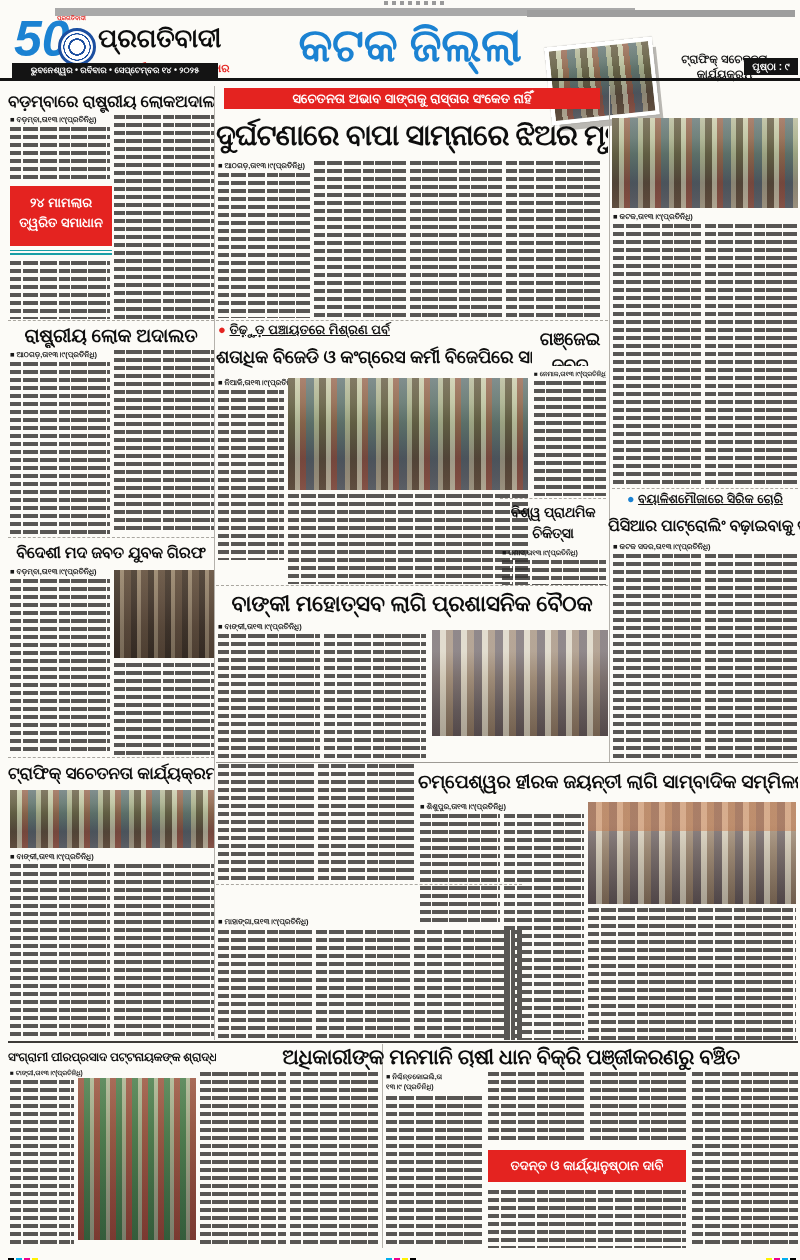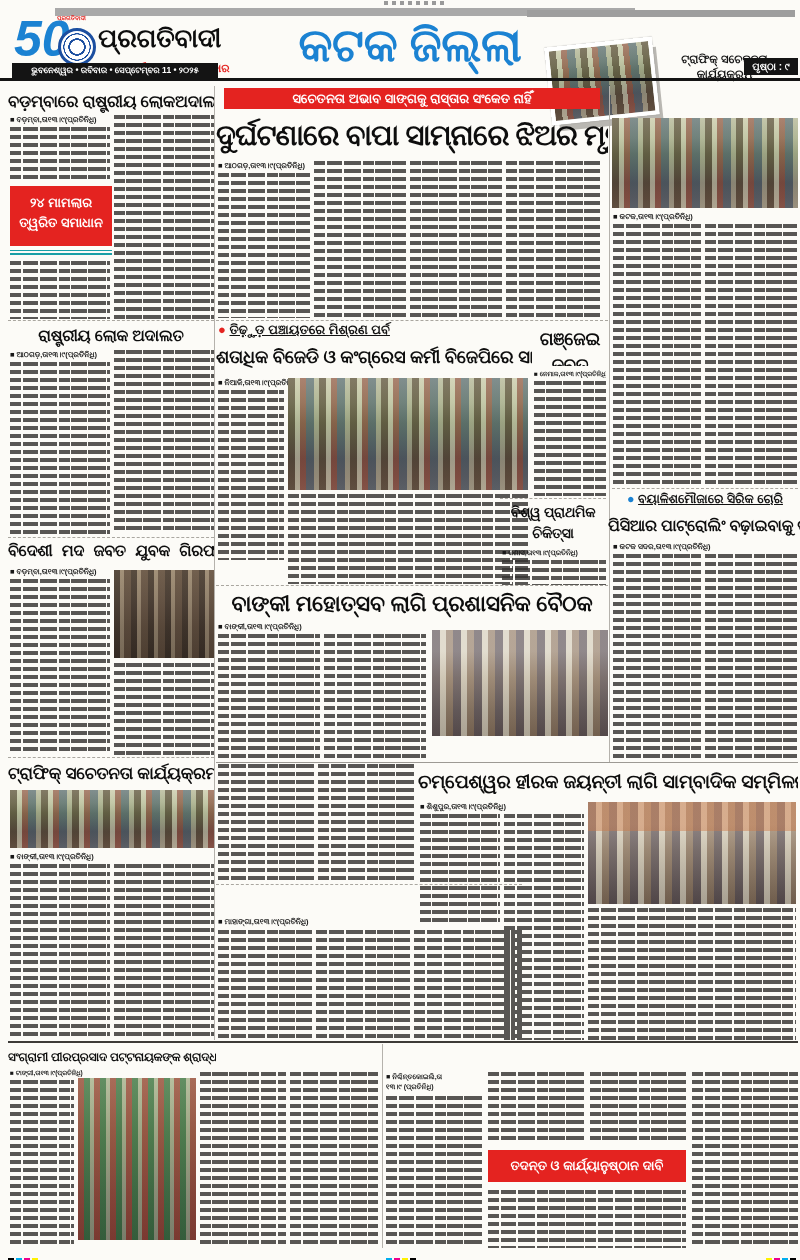--- a/index.html
+++ b/index.html
@@ -71,21 +71,21 @@
     <div class="abs" style="left:55px;top:8px;width:580px;height:8px;background:#a9a9a9;"></div>
     <div class="abs" style="left:527px;top:10px;width:268px;height:7px;background:#9e9e9e;"></div>
 
     <div class="abs" style="left:57px;top:15px;width:70px;font-size:6px;font-weight:bold;color:var(--accent-red);overflow:hidden;white-space:nowrap;">ପ୍ରଗତିବାଦୀ</div>
     <div class="abs" style="left:14px;top:14px;width:62px;font-size:50px;font-weight:bold;font-style:italic;color:var(--title-blue);line-height:1;">50</div>
     <div class="abs" style="left:58px;top:28px;width:32px;height:32px;border:3px solid #1c4fa0;border-radius:50%;background:radial-gradient(circle,#ffffff 0 30%,#1c4fa0 31% 38%,#ffffff 39% 55%,#1c4fa0 56% 60%,#ffffff 61%);"></div>
     <div class="abs" style="left:18px;top:64px;width:30px;height:4px;background:repeating-linear-gradient(90deg,var(--accent-red) 0 4px,transparent 4px 7px);"></div>
 
     <div class="abs hl" style="left:98px;top:24px;width:160px;height:32px;font-size:26px;white-space:nowrap;">ପ୍ରଗତିବାଦୀ</div>
     <div class="abs center" style="left:96px;top:62px;width:150px;font-size:11px;font-weight:bold;color:var(--accent-red);white-space:nowrap;overflow:hidden;">ମହାବର୍ଷରେ...ଜନ୍ମ ଅଧିକାର</div>
-    <div class="abs blackbar" style="left:12px;top:63px;width:206px;height:15px;font-size:8.5px;line-height:15px;white-space:nowrap;overflow:hidden;">ଭୁବନେଶ୍ୱର • ରବିବାର • ସେପ୍ଟେମ୍ବର 11 • ୨୦୨୫</div>
+    <div class="abs blackbar" style="left:12px;top:63px;width:206px;height:15px;font-size:8.5px;line-height:15px;white-space:nowrap;overflow:hidden;">ଭୁବନେଶ୍ୱର • ରବିବାର • ସେପ୍ଟେମ୍ବର ୧୪ • ୨୦୨୫</div>
 
     <div class="abs hl center nowrap" style="left:250px;top:14px;width:320px;height:62px;font-size:46px;color:var(--title-blue);line-height:62px;">କଟକ ଜିଲ୍ଲା</div>
 
     <div class="abs" style="left:556px;top:52px;width:104px;height:74px;background:#b9b7b2;transform:rotate(-6deg);"></div>
     <div class="abs photo" style="left:548px;top:42px;width:100px;height:70px;border:4px solid #ffffff;transform:rotate(-6deg);box-shadow:0 0 1px rgba(0,0,0,.4);"></div>
 
     <div class="abs center" style="left:652px;top:52px;width:145px;height:34px;font-size:11.5px;font-weight:bold;color:#151515;line-height:1.3;">
       <span>ଟ୍ରାଫିକ୍ ସଚେତନତା</span><br>
       <span>କାର୍ଯ୍ୟକ୍ରମ</span>
     </div>
@@ -103,27 +103,27 @@
   <div class="abs bodysim" style="left:10px;top:127px;width:100px;height:56px;"></div>
   <div class="abs bodysim" style="left:114px;top:115px;width:100px;height:204px;"></div>
   <div class="abs redbox" style="left:10px;top:186px;width:102px;height:60px;font-size:13px;line-height:1.5;padding-top:7px;box-sizing:border-box;">
     <span>୨୪ ମାମଲାର</span><br>
     <span>ତ୍ୱରିତ ସମାଧାନ</span>
   </div>
   <div class="abs tealrule" style="left:10px;top:250px;width:102px;height:5px;"></div>
   <div class="abs bodysim" style="left:10px;top:261px;width:100px;height:58px;"></div>
 
   <div class="abs hline-dash" style="left:8px;top:320px;width:206px;"></div>
-  <div class="abs hl center nowrap" style="left:8px;top:323px;width:206px;height:25px;font-size:16px;line-height:25px;">ରାଷ୍ଟ୍ରୀୟ ଲୋକ ଅଦାଲତ</div>
+  <div class="abs hl center nowrap" style="left:8px;top:323px;width:206px;height:25px;font-size:19px;line-height:25px;">ରାଷ୍ଟ୍ରୀୟ ଲୋକ ଅଦାଲତ</div>
   <div class="abs byline" style="left:10px;top:350px;width:102px;">■ ଆଠଗଡ଼,ତା୧୩।୯(ପ୍ରତିନିଧି)</div>
   <div class="abs bodysim" style="left:10px;top:362px;width:100px;height:172px;"></div>
   <div class="abs bodysim" style="left:114px;top:350px;width:100px;height:184px;"></div>
 
   <div class="abs hline-dash" style="left:8px;top:537px;width:206px;"></div>
-  <div class="abs hl center nowrap" style="left:8px;top:540px;width:206px;height:25px;font-size:16px;line-height:25px;font-family:Liberation Mono, monospace;">ବିଦେଶୀ ମଦ ଜବତ ଯୁବକ ଗିରଫ</div>
+  <div class="abs hl center nowrap" style="left:8px;top:540px;width:206px;height:25px;font-size:16px;line-height:25px;">ବିଦେଶୀ ମଦ ଜବତ ଯୁବକ ଗିରଫ</div>
   <div class="abs byline" style="left:10px;top:567px;width:102px;">■ ବଡ଼ମ୍ବା,ତା୧୩।୯(ପ୍ରତିନିଧି)</div>
   <div class="abs bodysim" style="left:10px;top:579px;width:100px;height:176px;"></div>
   <div class="abs photo-indoor" style="left:114px;top:570px;width:100px;height:88px;"></div>
   <div class="abs bodysim" style="left:114px;top:663px;width:100px;height:92px;"></div>
 
   <div class="abs hline-dash" style="left:8px;top:757px;width:206px;"></div>
   <div class="abs hl center nowrap" style="left:8px;top:760px;width:206px;height:27px;font-size:17px;line-height:27px;">ଟ୍ରାଫିକ୍ ସଚେତନତା କାର୍ଯ୍ୟକ୍ରମ</div>
   <div class="abs photo" style="left:10px;top:790px;width:204px;height:58px;"></div>
   <div class="abs byline" style="left:10px;top:852px;width:110px;">■ ବାଙ୍କୀ,ତା୧୩।୯(ପ୍ରତିନିଧି)</div>
   <div class="abs bodysim" style="left:10px;top:864px;width:100px;height:176px;"></div>
@@ -203,20 +203,21 @@
 
   <div class="abs" style="left:8px;top:1041px;width:790px;height:2px;background:#3d3b38;"></div>
 
   <div class="abs hl center nowrap" style="left:8px;top:1046px;width:208px;height:22px;font-size:12px;line-height:22px;">ସଂଗ୍ରାମୀ ପୀରପ୍ରସାଦ ପଟ୍ଟନାୟକଙ୍କ ଶ୍ରାଦ୍ଧ ଉତ୍ସବ</div>
   <div class="abs byline" style="left:10px;top:1069px;width:100px;font-size:6.5px;">■ ଟାଙ୍ଗୀ,ତା୧୩।୯(ପ୍ରତିନିଧି)</div>
   <div class="abs bodysim" style="left:10px;top:1080px;width:64px;height:168px;"></div>
   <div class="abs photo-grove" style="left:78px;top:1078px;width:118px;height:162px;"></div>
   <div class="abs bodysim" style="left:200px;top:1072px;width:86px;height:176px;"></div>
   <div class="abs bodysim" style="left:290px;top:1072px;width:88px;height:176px;"></div>
 
+  <div class="abs hl center nowrap" style="left:224px;top:1044px;width:574px;height:26px;font-size:21px;line-height:26px;letter-spacing:-.5px;">ଅଧିକାରୀଙ୍କ ମନମାନି ଚାଷୀ ଧାନ ବିକ୍ରି ପଞ୍ଜୀକରଣରୁ ବଞ୍ଚିତ</div>
   <div class="abs byline" style="left:386px;top:1072px;width:96px;height:20px;white-space:normal;font-size:7px;line-height:1.4;">
     <span>■ ନିଶ୍ଚିନ୍ତକୋଇଲି,ତା</span><br>
     <span>୧୩।୯ (ପ୍ରତିନିଧି)</span>
   </div>
   <div class="abs bodysim" style="left:386px;top:1096px;width:96px;height:152px;"></div>
   <div class="abs bodysim" style="left:488px;top:1072px;width:96px;height:72px;"></div>
   <div class="abs bodysim" style="left:590px;top:1072px;width:96px;height:72px;"></div>
   <div class="abs redbox" style="left:488px;top:1150px;width:198px;height:32px;font-size:13px;line-height:32px;overflow:hidden;">ତଦନ୍ତ ଓ କାର୍ଯ୍ୟାନୁଷ୍ଠାନ ଦାବି</div>
   <div class="abs bodysim" style="left:488px;top:1190px;width:198px;height:58px;"></div>
   <div class="abs bodysim" style="left:692px;top:1072px;width:106px;height:176px;"></div>

